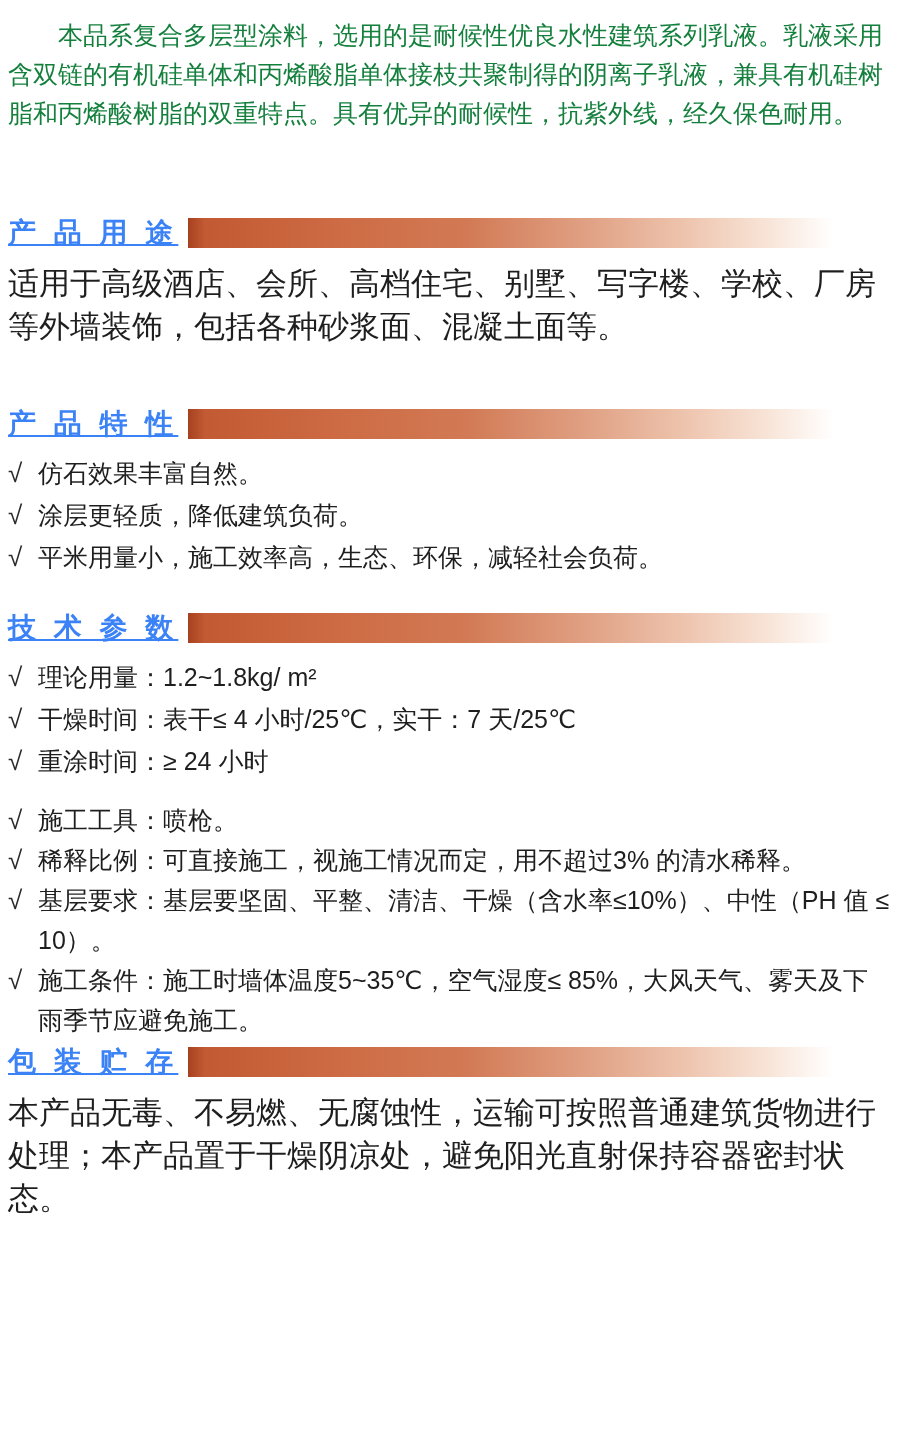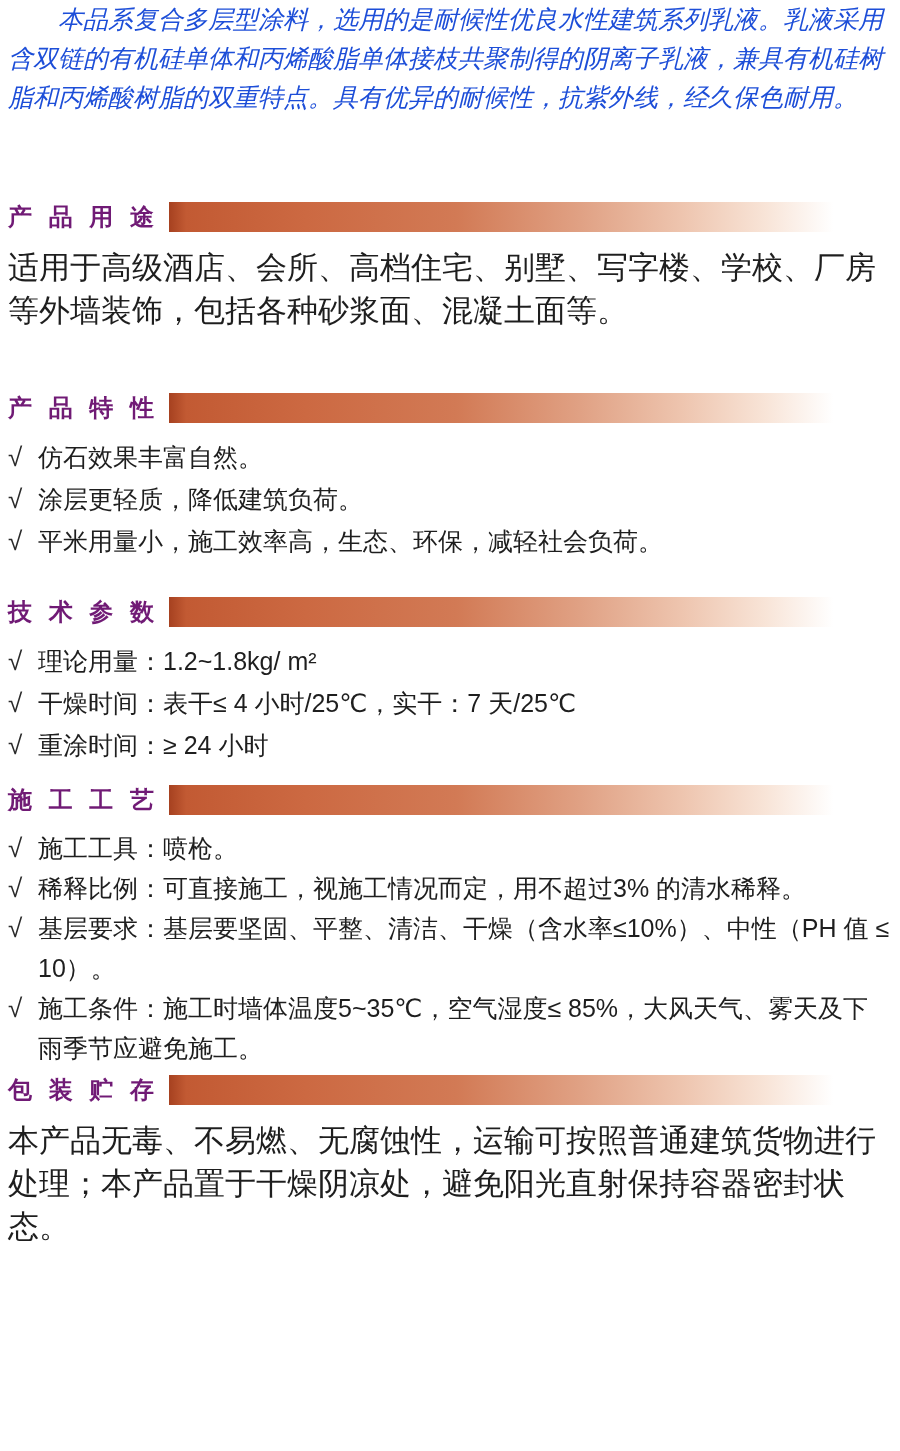--- a/index.html
+++ b/index.html
@@ -8,38 +8,38 @@
     position: relative;
     width: 900px;
     height: 1451px;
     background: #ffffff;
     overflow: hidden;
     font-family: "Liberation Sans", "DejaVu Sans", sans-serif;
     color: #1e1e1e;
     padding: 0 8px;
   }
   .intro {
-    padding-top: 0;
+    padding-top: 16px;
     font-size: 25px;
     line-height: 39px;
     text-indent: 2em;
-    color: #1d4ed8;
-    font-style: italic;
+    color: #15803d;
   }
   .sec-header {
     display: flex;
     align-items: center;
   }
   .sec-title {
-    font-size: 24px;
+    font-size: 28px;
     font-weight: 900;
-    color: #701a75;
+    color: #3b82f6;
     letter-spacing: 5px;
     white-space: nowrap;
     line-height: 32px;
+    text-decoration: underline;
   }
   .sec-bar {
     flex: 1;
     height: 30px;
     margin-left: 10px;
     margin-right: 38px;
     background: linear-gradient(90deg,
       #a64120 0%, #c25a33 2.5%, #cc6942 20%, #d27a55 42%,
       #e0a184 60%, #eec5af 75%, #f8e4d7 87%, #ffffff 97%);
   }
@@ -102,24 +102,20 @@
       <div class="sec-bar"></div>
     </div>
     <div class="items">
       <div class="item"><span class="tick">√</span><span>理论用量：1.2~1.8kg/ m²</span></div>
       <div class="item"><span class="tick">√</span><span>干燥时间：表干≤ 4 小时/25℃，实干：7 天/25℃</span></div>
       <div class="item"><span class="tick">√</span><span>重涂时间：≥ 24 小时</span></div>
     </div>
   </section>
 
   <section class="sec sec4">
-    <div class="sec-header">
-      <h2 class="sec-title">施 工 工 艺</h2>
-      <div class="sec-bar"></div>
-    </div>
     <div class="items">
       <div class="item"><span class="tick">√</span><span>施工工具：喷枪。</span></div>
       <div class="item"><span class="tick">√</span><span>稀释比例：可直接施工，视施工情况而定，用不超过3% 的清水稀释。</span></div>
       <div class="item"><span class="tick">√</span><span>基层要求：基层要坚固、平整、清洁、干燥（含水率≤10%）、中性（PH 值 ≤ 10）。</span></div>
       <div class="item"><span class="tick">√</span><span>施工条件：施工时墙体温度5~35℃，空气湿度≤ 85%，大风天气、雾天及下雨季节应避免施工。</span></div>
     </div>
   </section>
 
   <section class="sec sec5">
     <div class="sec-header">

